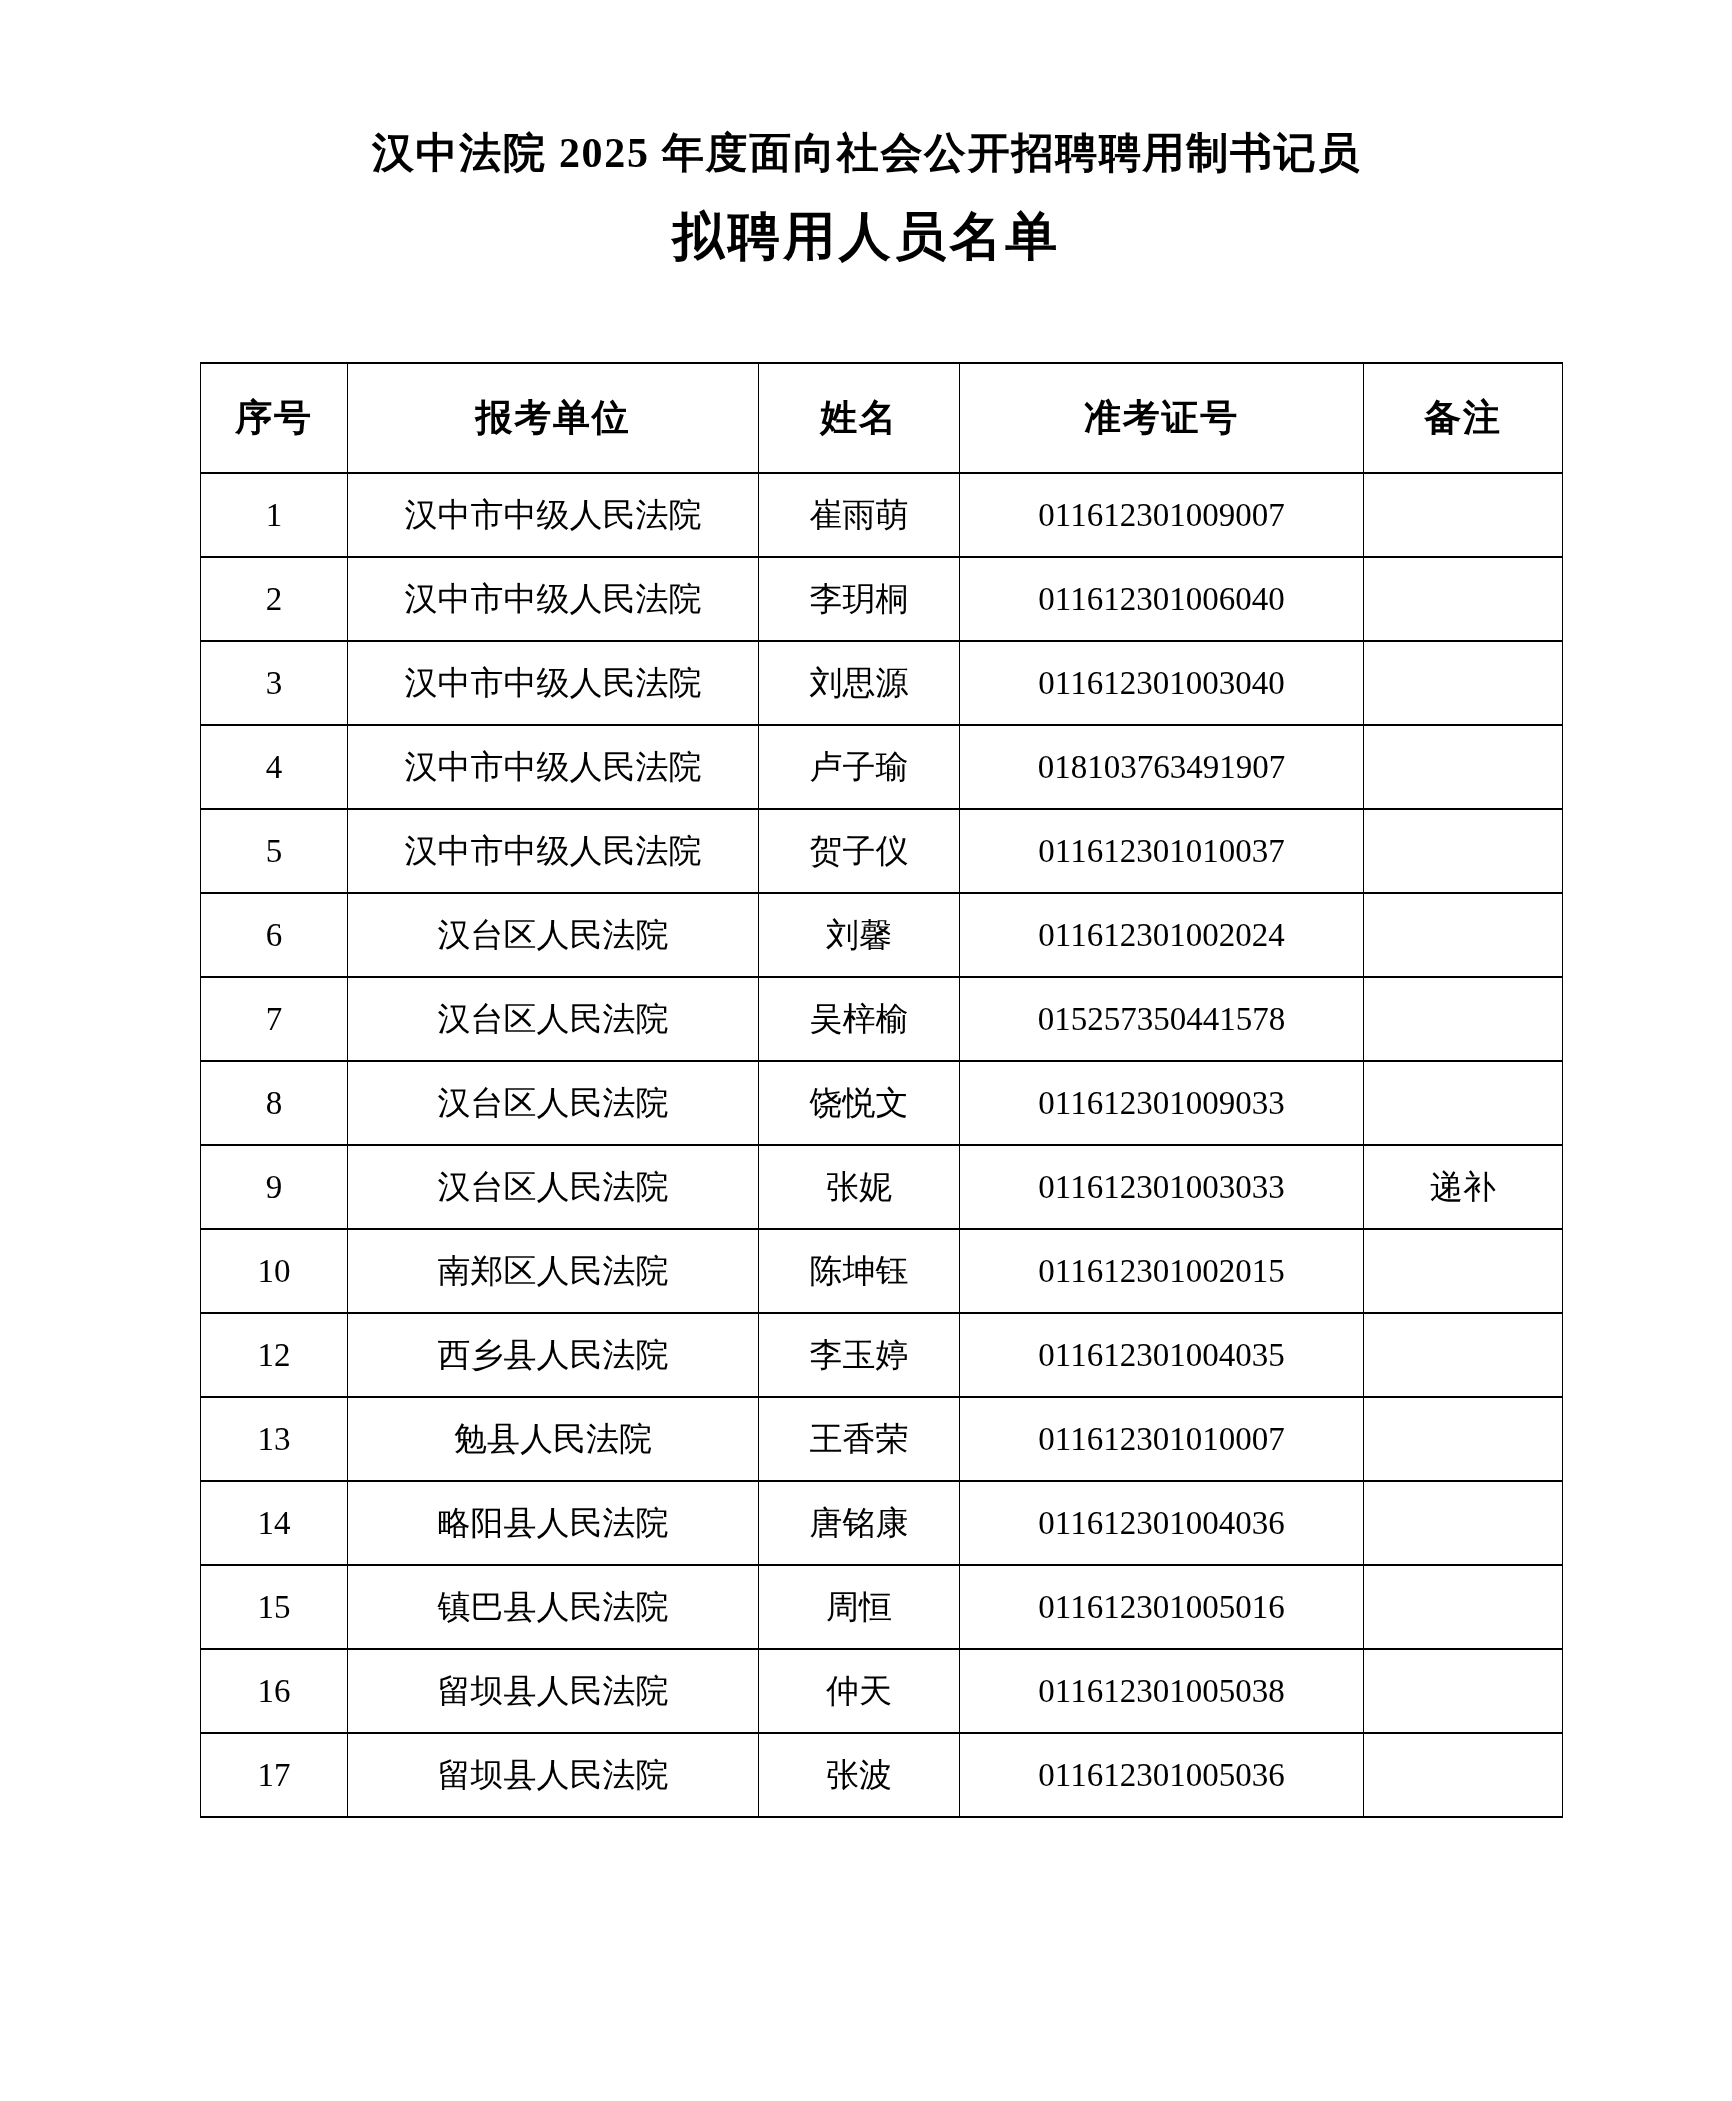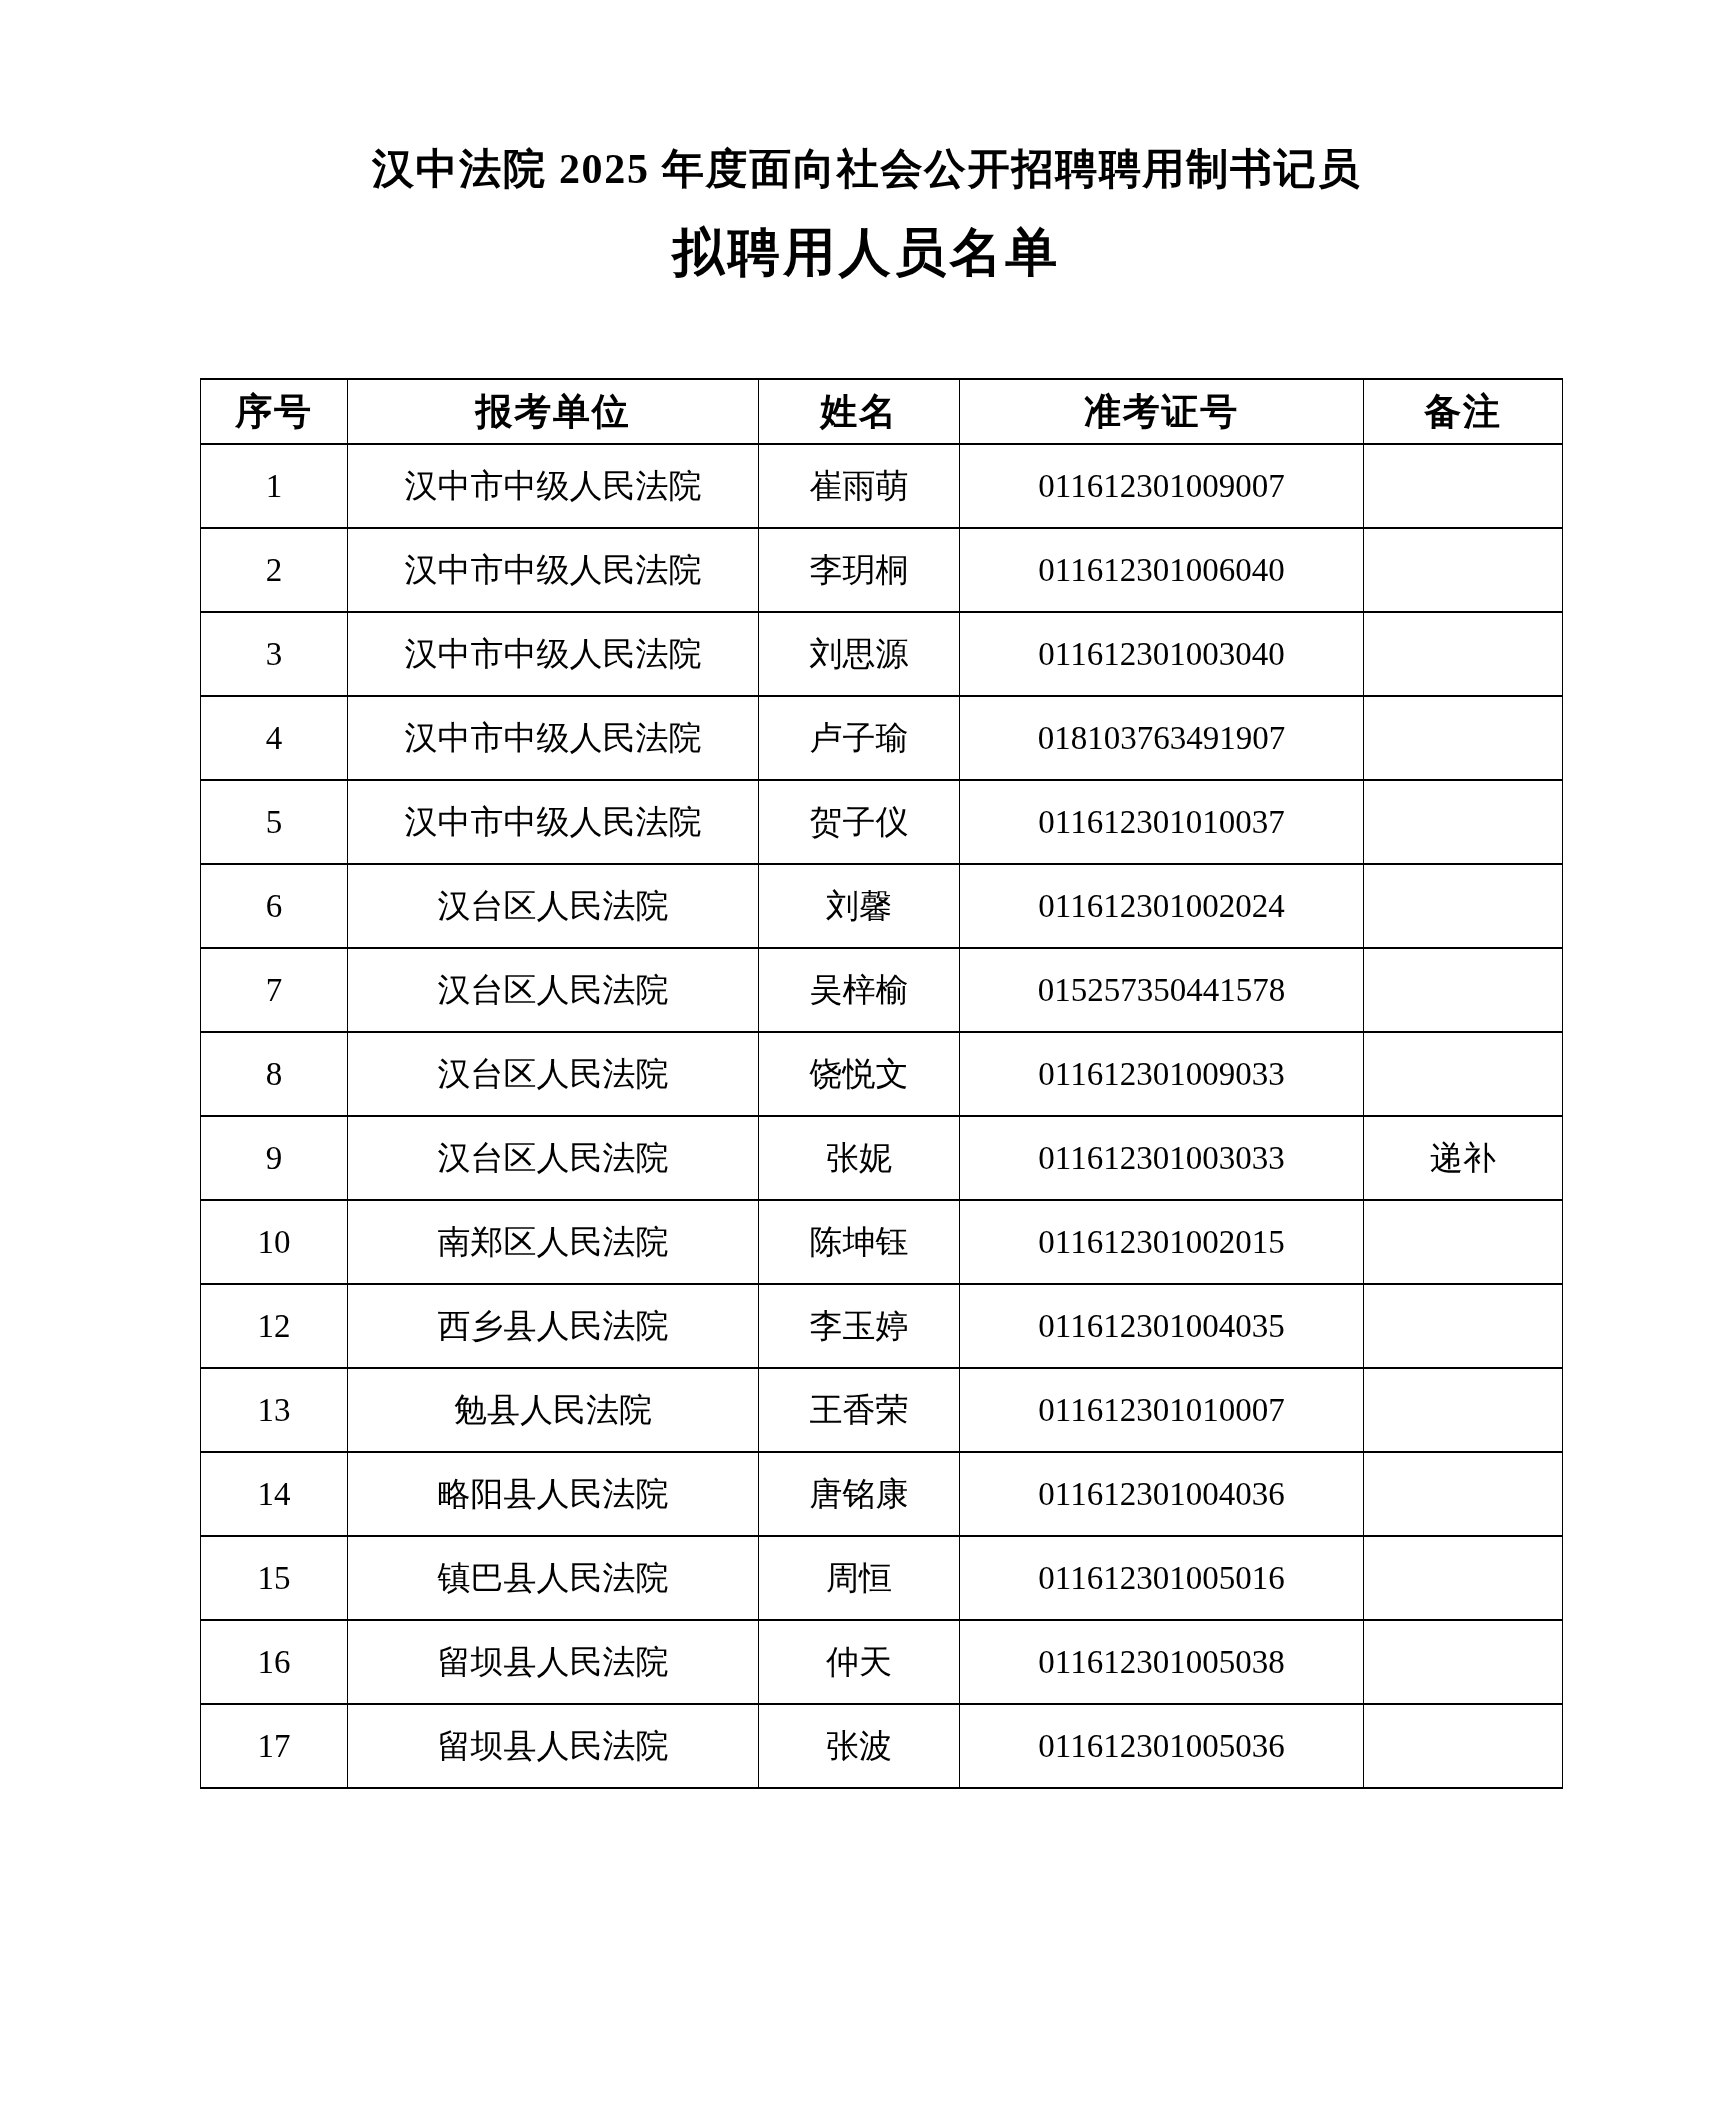--- a/index.html
+++ b/index.html
@@ -6,21 +6,21 @@
   body {
     width: 1733px;
     height: 2101px;
     background: #ffffff;
     color: #000000;
     font-family: "Liberation Serif", serif;
     overflow: hidden;
   }
   .page { width: 1733px; height: 2101px; position: relative; }
   .doc-title {
-    margin: 16px;
+    margin: 0;
     text-align: center;
     font-family: "Liberation Serif", serif;
     font-weight: 700;
     color: #000000;
   }
   .title-line1 {
     padding-top: 127px;
     font-size: 42px;
     line-height: 52px;
     letter-spacing: 1.7px;
@@ -40,21 +40,21 @@
   table.roster th, table.roster td {
     border: 1.7px solid #000000;
     border-top-width: 2.6px;
     border-bottom-width: 2.6px;
     text-align: center;
     vertical-align: middle;
     padding: 0;
     overflow: hidden;
     white-space: nowrap;
   }
-  table.roster thead tr { height: 65px; }
+  table.roster thead tr { height: 110px; }
   table.roster tbody tr { height: 84px; }
   table.roster th {
     font-family: "Liberation Sans", sans-serif;
     font-weight: 700;
     font-size: 37px;
     letter-spacing: 1.7px;
   }
   table.roster td {
     font-family: "Liberation Serif", serif;
     font-weight: 400;

